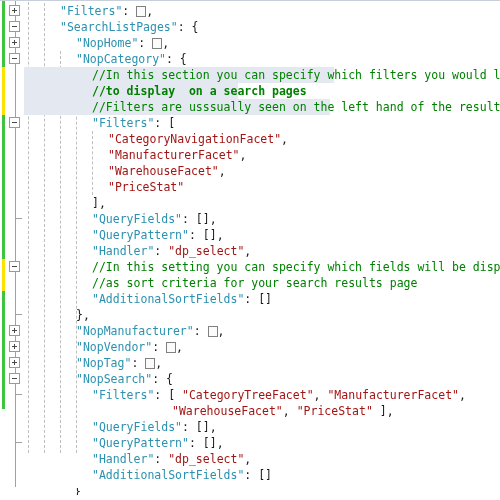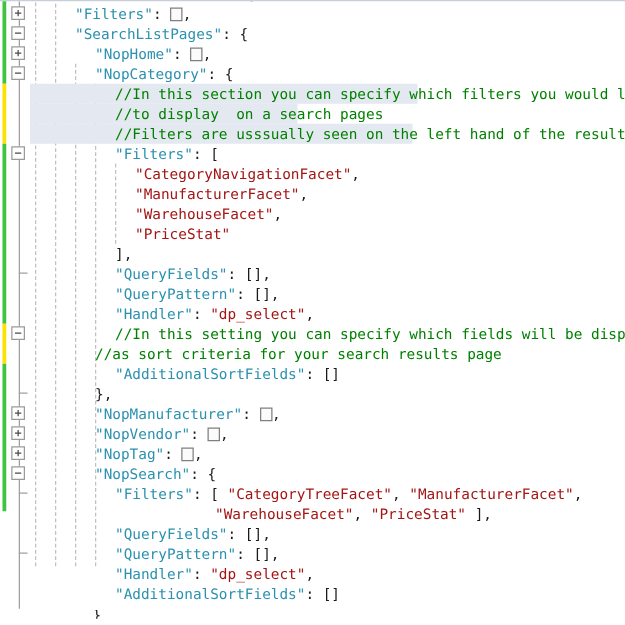--- a/index.html
+++ b/index.html
@@ -125,33 +125,33 @@
       <div class="selband" style="left: 24px; top: 98px; width: 306px; height: 16px; background: rgb(228, 232, 240);"></div>
     </div>
 
   <div id="code">
       <div class="line" style="top: -14px;"><span class="txt" style="left: 44px;"><span class="k">"DevCommerce.Search"</span><span class="p">: {</span></span></div>
       <div class="line" style="top: 2px;"><span class="txt" style="left: 60px;"><span class="k">"Filters"</span><span class="p">: </span><span class="collapsed" title="{...}"></span><span class="p">,</span></span></div>
       <div class="line" style="top: 18px;"><span class="txt" style="left: 60px;"><span class="k">"SearchListPages"</span><span class="p">: {</span></span></div>
       <div class="line" style="top: 34px;"><span class="txt" style="left: 76px;"><span class="k">"NopHome"</span><span class="p">: </span><span class="collapsed" title="{...}"></span><span class="p">,</span></span></div>
       <div class="line" style="top: 50px;"><span class="txt" style="left: 76px;"><span class="k">"NopCategory"</span><span class="p">: {</span></span></div>
       <div class="line" style="top: 66px;"><span class="txt" style="left: 92px;"><span class="c">//In this section you can specify which filters you would like</span></span></div>
-      <div class="line" style="top: 82px;"><span class="txt" style="left: 92px;"><span class="c">//to display  on a search pages</span></span></div>
+      <div class="line" style="top: 82px; font-weight: bold;"><span class="txt" style="left: 92px;"><span class="c">//to display  on a search pages</span></span></div>
       <div class="line" style="top: 98px;"><span class="txt" style="left: 92px;"><span class="c">//Filters are usssually seen on the left hand of the results</span></span></div>
       <div class="line" style="top: 114px;"><span class="txt" style="left: 92px;"><span class="k">"Filters"</span><span class="p">: [</span></span></div>
       <div class="line" style="top: 130px;"><span class="txt" style="left: 108px;"><span class="s">"CategoryNavigationFacet"</span><span class="p">,</span></span></div>
       <div class="line" style="top: 146px;"><span class="txt" style="left: 108px;"><span class="s">"ManufacturerFacet"</span><span class="p">,</span></span></div>
       <div class="line" style="top: 162px;"><span class="txt" style="left: 108px;"><span class="s">"WarehouseFacet"</span><span class="p">,</span></span></div>
       <div class="line" style="top: 178px;"><span class="txt" style="left: 108px;"><span class="s">"PriceStat"</span></span></div>
       <div class="line" style="top: 194px;"><span class="txt" style="left: 92px;"><span class="p">],</span></span></div>
       <div class="line" style="top: 210px;"><span class="txt" style="left: 92px;"><span class="k">"QueryFields"</span><span class="p">: [],</span></span></div>
       <div class="line" style="top: 226px;"><span class="txt" style="left: 92px;"><span class="k">"QueryPattern"</span><span class="p">: [],</span></span></div>
       <div class="line" style="top: 242px;"><span class="txt" style="left: 92px;"><span class="k">"Handler"</span><span class="p">: </span><span class="s">"dp_select"</span><span class="p">,</span></span></div>
       <div class="line" style="top: 258px;"><span class="txt" style="left: 92px;"><span class="c">//In this setting you can specify which fields will be displayed</span></span></div>
-      <div class="line" style="top: 274px;"><span class="txt" style="left: 76px;"><span class="c">//as sort criteria for your search results page</span></span></div>
+      <div class="line" style="top: 274px;"><span class="txt" style="left: 92px;"><span class="c">//as sort criteria for your search results page</span></span></div>
       <div class="line" style="top: 290px;"><span class="txt" style="left: 92px;"><span class="k">"AdditionalSortFields"</span><span class="p">: []</span></span></div>
       <div class="line" style="top: 306px;"><span class="txt" style="left: 76px;"><span class="p">},</span></span></div>
       <div class="line" style="top: 322px;"><span class="txt" style="left: 76px;"><span class="k">"NopManufacturer"</span><span class="p">: </span><span class="collapsed" title="{...}"></span><span class="p">,</span></span></div>
       <div class="line" style="top: 338px;"><span class="txt" style="left: 76px;"><span class="k">"NopVendor"</span><span class="p">: </span><span class="collapsed" title="{...}"></span><span class="p">,</span></span></div>
       <div class="line" style="top: 354px;"><span class="txt" style="left: 76px;"><span class="k">"NopTag"</span><span class="p">: </span><span class="collapsed" title="{...}"></span><span class="p">,</span></span></div>
       <div class="line" style="top: 370px;"><span class="txt" style="left: 76px;"><span class="k">"NopSearch"</span><span class="p">: {</span></span></div>
       <div class="line" style="top: 386px;"><span class="txt" style="left: 92px;"><span class="k">"Filters"</span><span class="p">: [ </span><span class="s">"CategoryTreeFacet"</span><span class="p">, </span><span class="s">"ManufacturerFacet"</span><span class="p">,</span></span></div>
       <div class="line" style="top: 402px;"><span class="txt" style="left: 172px;"><span class="s">"WarehouseFacet"</span><span class="p">, </span><span class="s">"PriceStat"</span><span class="p"> ],</span></span></div>
       <div class="line" style="top: 418px;"><span class="txt" style="left: 92px;"><span class="k">"QueryFields"</span><span class="p">: [],</span></span></div>
       <div class="line" style="top: 434px;"><span class="txt" style="left: 92px;"><span class="k">"QueryPattern"</span><span class="p">: [],</span></span></div>

